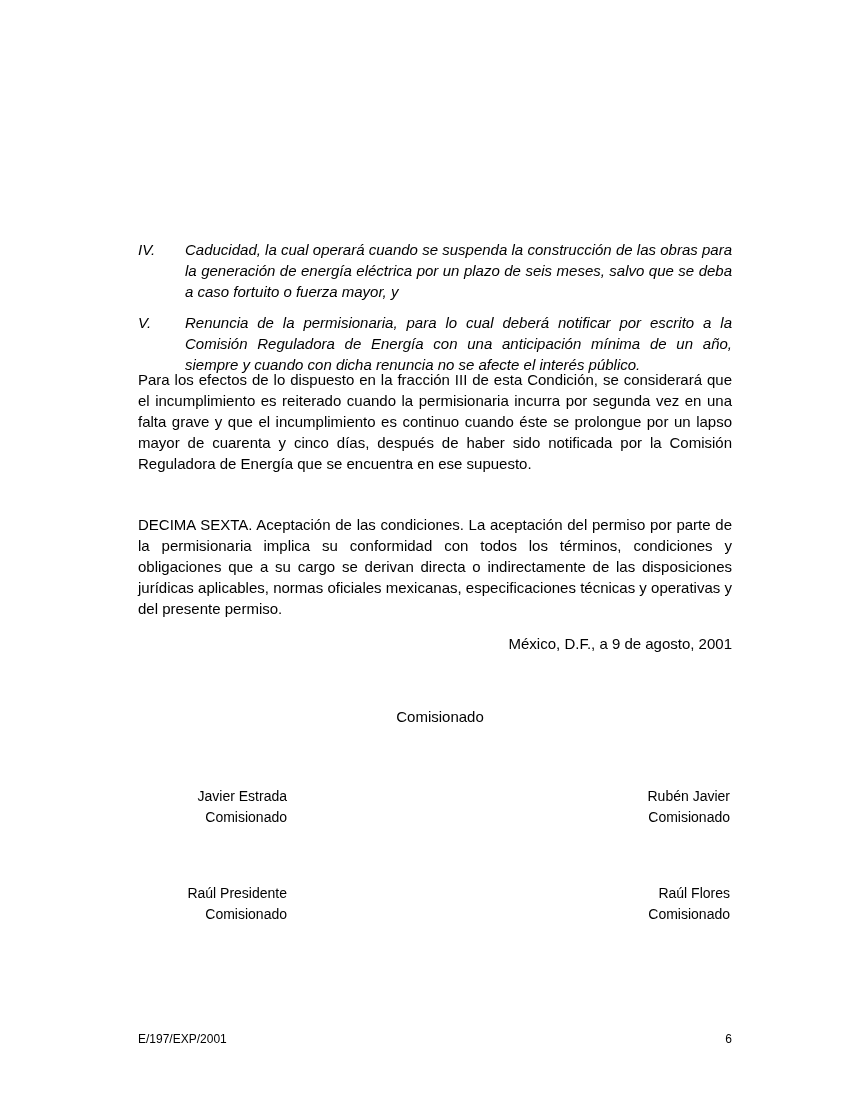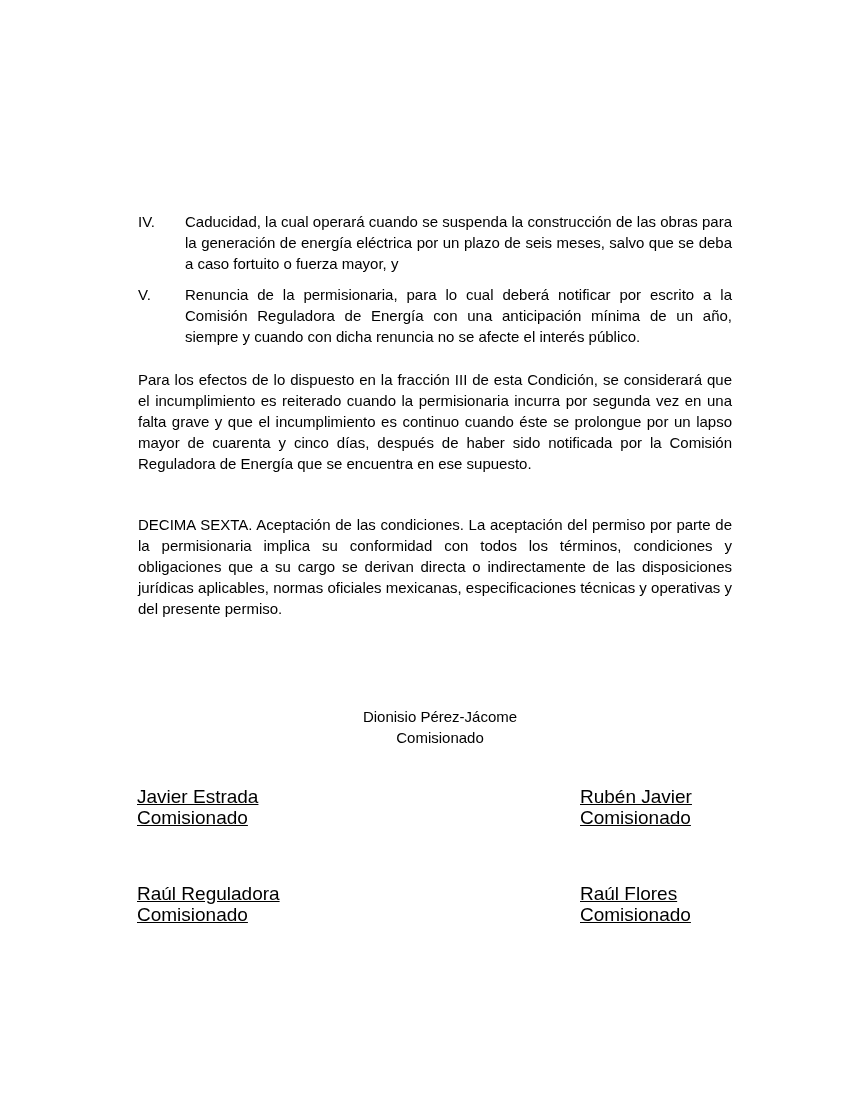--- a/index.html
+++ b/index.html
@@ -50,24 +50,23 @@
     font-size: 15px;
     line-height: 21px;
   }
   .sig-row {
     position: absolute;
     left: 0;
     width: 850px;
     display: flex;
   }
   .sig-col {
-    text-align: left;
-    font-size: 19px;
+    text-align: right;
+    font-size: 14px;
     line-height: 21px;
-    text-decoration: underline;
   }
   .sig-col.left {
     position: absolute;
     left: 137px;
     width: 150px;
   }
   .sig-col.right {
     position: absolute;
     left: 580px;
     width: 150px;
@@ -81,59 +80,63 @@
     justify-content: space-between;
     font-size: 12px;
     line-height: 15px;
   }
 </style>
 </head>
 <body>
 
 <div class="page">
 
-  <div class="block" style="top: 211px;">
+  <div class="block" style="top: 239px; font-style: italic;">
     <div class="list-item">
       <span class="list-marker">IV.</span>
       <span class="list-text">Caducidad, la cual operará cuando se suspenda la construcción de las obras para la generación de energía eléctrica por un plazo de seis meses, salvo que se deba a caso fortuito o fuerza mayor, y</span>
     </div>
     <div class="list-item">
       <span class="list-marker">V.</span>
       <span class="list-text">Renuncia de la permisionaria, para lo cual deberá notificar por escrito a la Comisión Reguladora de Energía con una anticipación mínima de un año, siempre y cuando con dicha renuncia no se afecte el interés público.</span>
     </div>
   </div>
 
   <div class="block just" style="top: 369px;">Para los efectos de lo dispuesto en la fracción III de esta Condición, se considerará que el incumplimiento es reiterado cuando la permisionaria incurra por segunda vez en una falta grave y que el incumplimiento es continuo cuando éste se prolongue por un lapso mayor de cuarenta y cinco días, después de haber sido notificada por la Comisión Reguladora de Energía que se encuentra en ese supuesto.</div>
 
   <div class="block just" style="top: 514px;">
     <span class="clause-lead">DECIMA SEXTA. Aceptación de las condiciones</span><span>. La aceptación del permiso por parte de la permisionaria implica su conformidad con todos los términos, condiciones y obligaciones que a su cargo se derivan directa o indirectamente de las disposiciones jurídicas aplicables, normas oficiales mexicanas, especificaciones técnicas y operativas y del presente permiso.</span>
   </div>
 
+  <div class="block dateline" style="top: 633px;">México, D.F., a 9 de agosto, 2001</div>
 
   <div class="president-block" style="top: 706px;">
-    <div>Dionisio Pérez-Jácome</div>
     <div>Comisionado</div>
   </div>
 
   <div class="sig-row" style="top: 786px;">
     <div class="sig-col left">
       <div>Javier Estrada</div>
       <div>Comisionado</div>
     </div>
     <div class="sig-col right">
       <div>Rubén Javier</div>
       <div>Comisionado</div>
     </div>
   </div>
 
   <div class="sig-row" style="top: 883px;">
     <div class="sig-col left">
-      <div>Raúl Reguladora</div>
+      <div>Raúl Presidente</div>
       <div>Comisionado</div>
     </div>
     <div class="sig-col right">
       <div>Raúl Flores</div>
       <div>Comisionado</div>
     </div>
   </div>
 
+  <div class="footer-row">
+    <span>E/197/EXP/2001</span>
+    <span>6</span>
+  </div>
 
 </div>
 
 </body></html>

